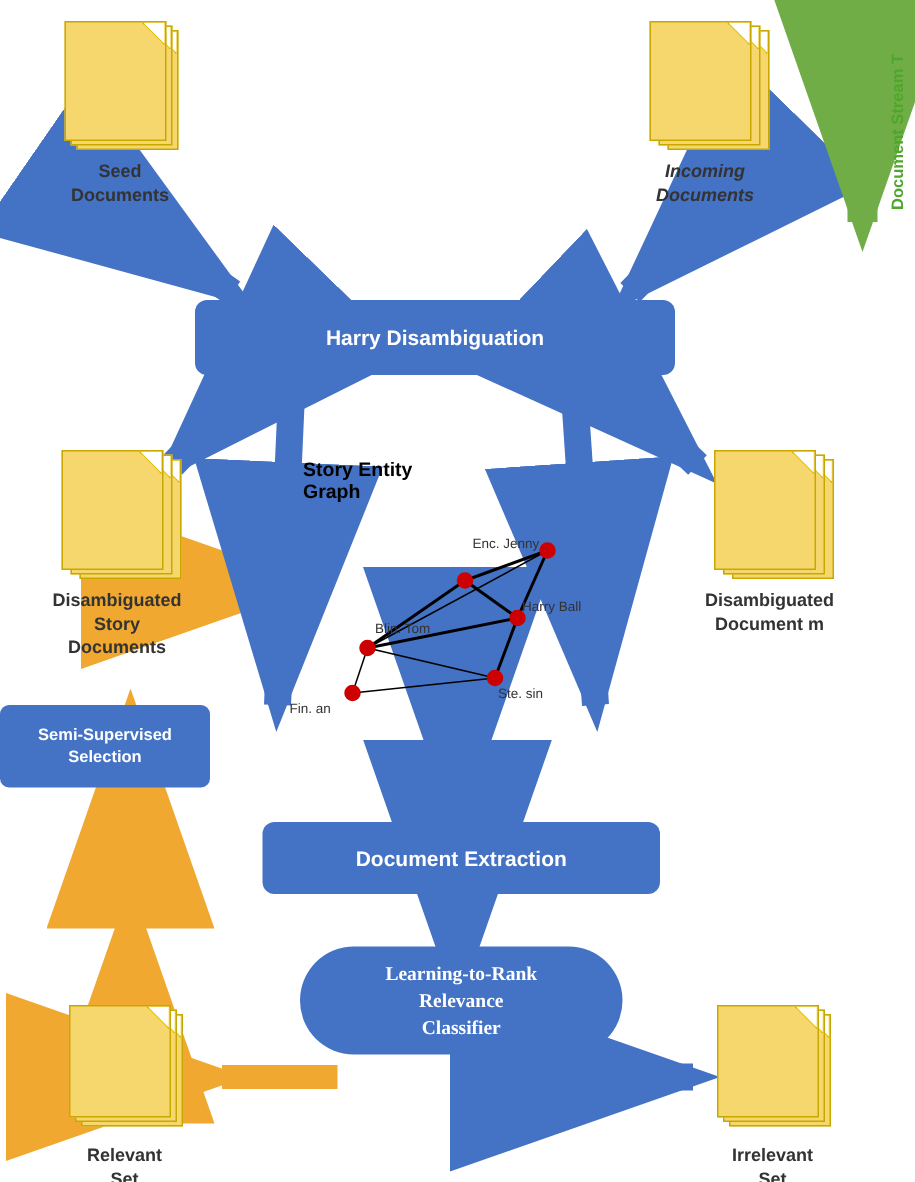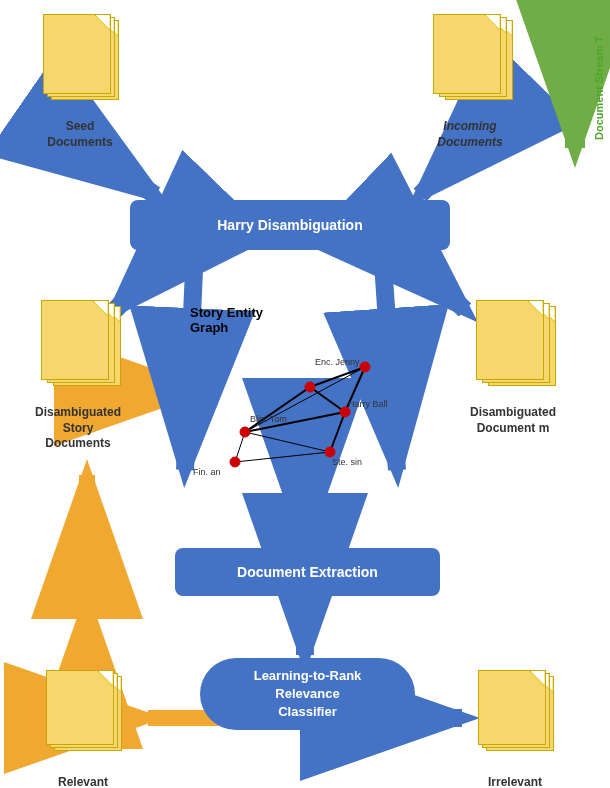--- a/index.html
+++ b/index.html
@@ -55,21 +55,21 @@
       width: 14px;
       height: 14px;
       background: white;
       clip-path: polygon(0 0, 100% 0, 100% 100%);
       border: none;
     }
     .doc-label {
       font-size: 12px;
       font-weight: bold;
       color: #333;
-      margin-top: 20px;
+      margin-top: 8px;
       text-align: center;
       line-height: 1.3;
     }
     
     .blue-box {
       position: absolute;
       background: #4472C4;
       border-radius: 8px;
       color: white;
       font-weight: bold;
@@ -186,21 +186,21 @@
   <div class="doc-icon" style="left:448px;top:300px;width:130px;">
     <div class="doc-stack">
       <div class="doc-page" style="width:68px;height:80px;left:12px;top:6px;"></div>
       <div class="doc-page" style="width:68px;height:80px;left:6px;top:3px;"></div>
       <div class="doc-page" style="width:68px;height:80px;left:0px;top:0px;"></div>
     </div>
     <div class="doc-label">Disambiguated<br>Document m</div>
   </div>
 
   <div style="position:absolute;left:190px;top:305px;width:250px;height:170px;">
-    <div style="font-weight:bold;font-size:13px;margin-bottom:2px;margin-left:0;">Story Entity<br>Graph</div>
+    <div style="font-weight:bold;font-size:13px;margin-bottom:2px;margin-left:12px;">Story Entity<br>Graph</div>
     <svg width="240" height="140" style="display:block;">
 
       <line x1="55" y1="95" x2="120" y2="50" stroke="black" stroke-width="2"></line>
       <line x1="55" y1="95" x2="175" y2="30" stroke="black" stroke-width="1"></line>
       <line x1="55" y1="95" x2="155" y2="75" stroke="black" stroke-width="2"></line>
       <line x1="55" y1="95" x2="140" y2="115" stroke="black" stroke-width="1"></line>
       <line x1="55" y1="95" x2="45" y2="125" stroke="black" stroke-width="1"></line>
       <line x1="120" y1="50" x2="175" y2="30" stroke="black" stroke-width="2"></line>
       <line x1="120" y1="50" x2="155" y2="75" stroke="black" stroke-width="2"></line>
       <line x1="175" y1="30" x2="155" y2="75" stroke="black" stroke-width="2"></line>
@@ -215,26 +215,29 @@
       <circle cx="45" cy="125" r="5" fill="#CC0000" stroke="#CC0000"></circle>
 
       <text x="125" y="28" font-size="9" fill="#333">Enc. Jenny</text>
       <text x="60" y="85" font-size="9" fill="#333">Blin. Tom</text>
       <text x="158" y="70" font-size="9" fill="#333">Harry Ball</text>
       <text x="142" y="128" font-size="9" fill="#333">Ste. sin</text>
       <text x="3" y="138" font-size="9" fill="#333">Fin. an</text>
     </svg>
   </div>
 
+  <div class="semi-box" style="left:0px;top:470px;width:140px;height:55px;">
+    <span style="font-size:11px;line-height:1.3;">Semi-Supervised<br>Selection</span>
+  </div>
 
   <div class="blue-box" style="left:175px;top:548px;width:265px;height:48px;">
     <span>Document Extraction</span>
   </div>
 
-  <div class="blue-box" style="left:200px;top:658px;width:215px;height:72px;border-radius:36px;">
+  <div class="blue-box" style="left:200px;top:631px;width:215px;height:72px;border-radius:36px;font-family:Liberation Serif, serif;">
     <span style="font-size:13px;line-height:1.4;">Learning-to-Rank<br>Relevance<br>Classifier</span>
   </div>
 
   <div class="doc-icon" style="left:28px;top:670px;width:110px;">
     <div class="doc-stack">
       <div class="doc-page" style="width:68px;height:75px;left:8px;top:6px;"></div>
       <div class="doc-page" style="width:68px;height:75px;left:4px;top:3px;"></div>
       <div class="doc-page" style="width:68px;height:75px;left:0px;top:0px;"></div>
     </div>
     <div class="doc-label">Relevant<br>Set</div>

